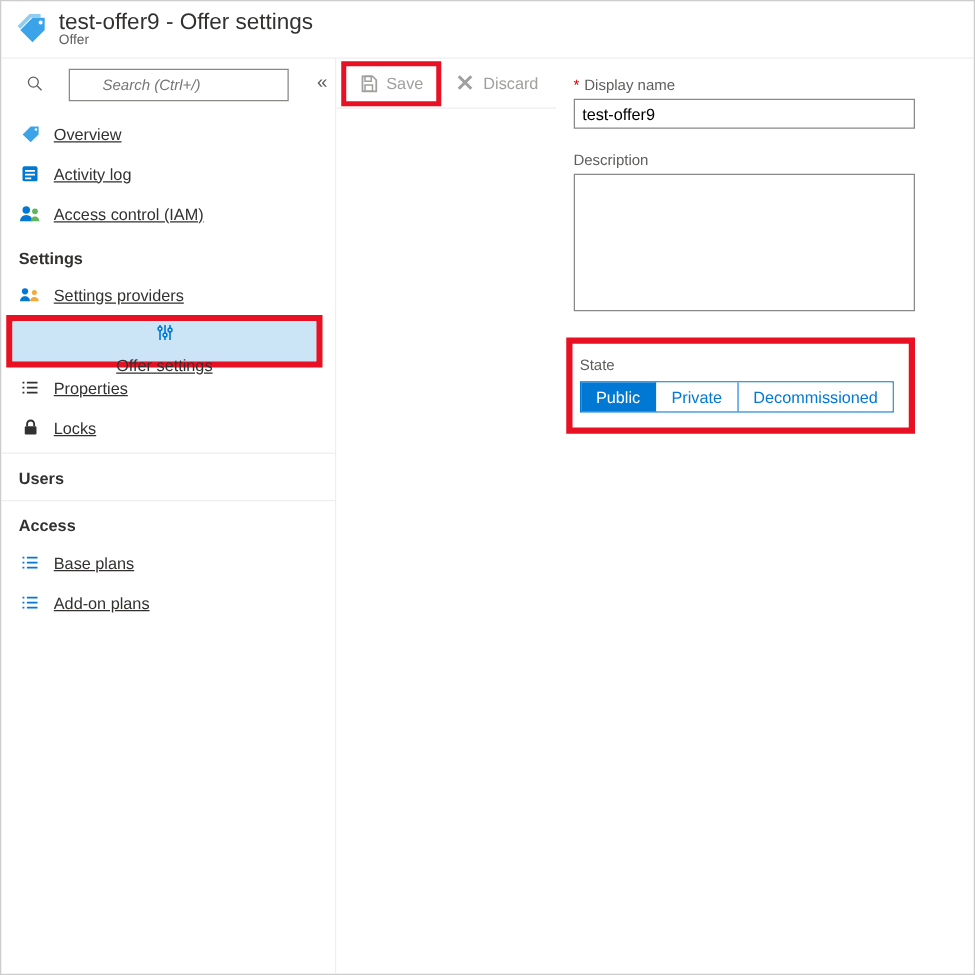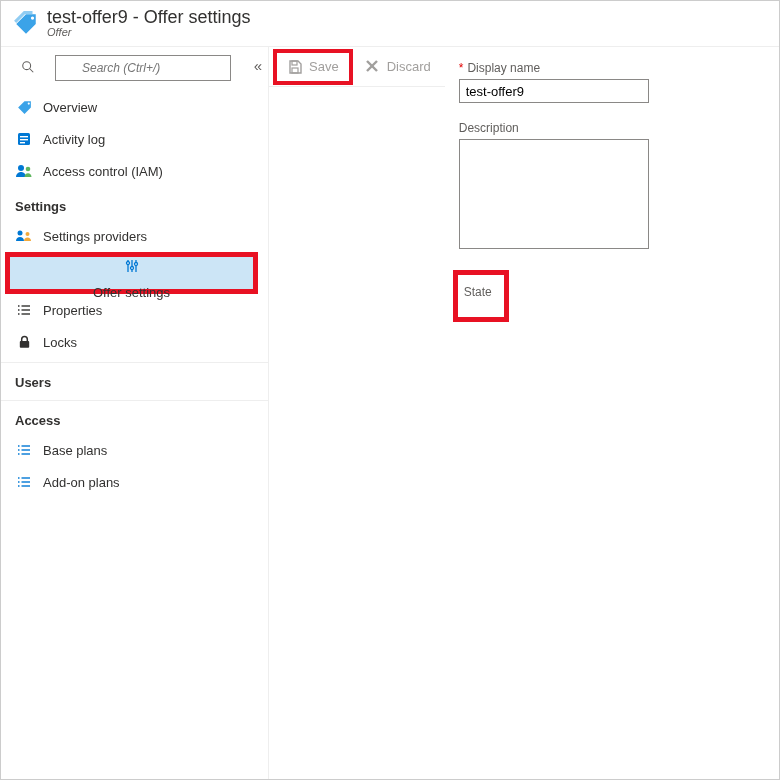--- a/index.html
+++ b/index.html
@@ -1,35 +1,35 @@
 <!DOCTYPE html>
 <html><head>
   <meta charset="utf-8">
   <style>
     * { box-sizing: border-box; margin: 0; padding: 0; font-family: "Segoe UI", Arial, sans-serif; }
     body { width: 780px; height: 780px; background: #fff; border: 1px solid #ccc; overflow: hidden; font-size: 13px; color: #323130; }
     
     .blade-header { display: flex; align-items: flex-start; padding: 6px 12px 8px 12px; border-bottom: 1px solid #eee; }
     .blade-header .title-wrap { margin-left: 8px; }
     .blade-title { font-size: 18px; font-weight: 400; color: #323130; }
-    .blade-subtitle { font-size: 11px; color: #605e5c; margin-top: -2px; font-style: italic; }
+    .blade-subtitle { font-size: 11px; color: #605e5c; margin-top: -2px; }
     
     .content { display: flex; height: calc(100% - 46px); }
     
     .sidebar { width: 268px; border-right: 1px solid #eee; padding-top: 8px; position: relative; }
     .collapse-btn { position: absolute; top: 10px; right: 6px; font-size: 15px; color: #605e5c; }
     .search-wrap { margin: 0 14px 10px 14px; width: 216px; position: relative; padding-left: 40px; }
     .search-input { width: 100%; height: 26px; padding: 0 6px 0 26px; border: 1px solid #8a8886; font-size: 12px; font-style: italic; color: #605e5c; outline: none; }
     .search-icon { position: absolute; top: 5px; left: 6px; width: 14px; height: 14px; }
     
     .nav-item { display: flex; align-items: center; height: 32px; padding: 0 14px; cursor: pointer; gap: 10px; }
     .nav-item.selected { background: #cce5f6; flex-direction: column; }
     .nav-item.delegated { height: 32px; }
     .nav-icon { width: 18px; height: 18px; flex-shrink: 0; display: flex; align-items: center; justify-content: center; }
-    .nav-label { font-size: 13px; color: #323130; }
+    .nav-label { font-size: 13px; color: #323130; text-decoration: underline; }
     
     .nav-section { padding: 12px 14px 6px 14px; font-size: 13px; font-weight: 600; color: #323130; border-top: 1px solid #eee; margin-top: 4px; }
     .nav-section.first { border-top: none; margin-top: 0; }
     
     .main { flex: 1; display: flex; }
     .toolbar { display: flex; align-items: center; height: 40px; padding: 0 6px; gap: 6px; border-bottom: 1px solid #eee; }
     .tool-btn { display: flex; align-items: center; gap: 6px; padding: 4px 8px; color: #a19f9d; cursor: pointer; font-size: 13px; }
     .tool-btn .tool-icon { width: 16px; height: 16px; }
     
     .form-area { padding: 14px 0 14px 14px; }
@@ -227,17 +227,22 @@
       </div>
 
       <div class="field-group">
         <div class="field-label">Description</div>
         <textarea class="desc-input" style=""></textarea>
       </div>
 
       <div class="state-group">
         <div class="state-highlight">
           <div class="field-label" style="margin-bottom:6px;">State</div>
+          <div class="state-toggle">
+            <button class="state-btn active">Public</button>
+            <button class="state-btn">Private</button>
+            <button class="state-btn">Decommissioned</button>
+          </div>
         </div>
       </div>
     </div>
   </div>
 </div>
 
 </body></html>

